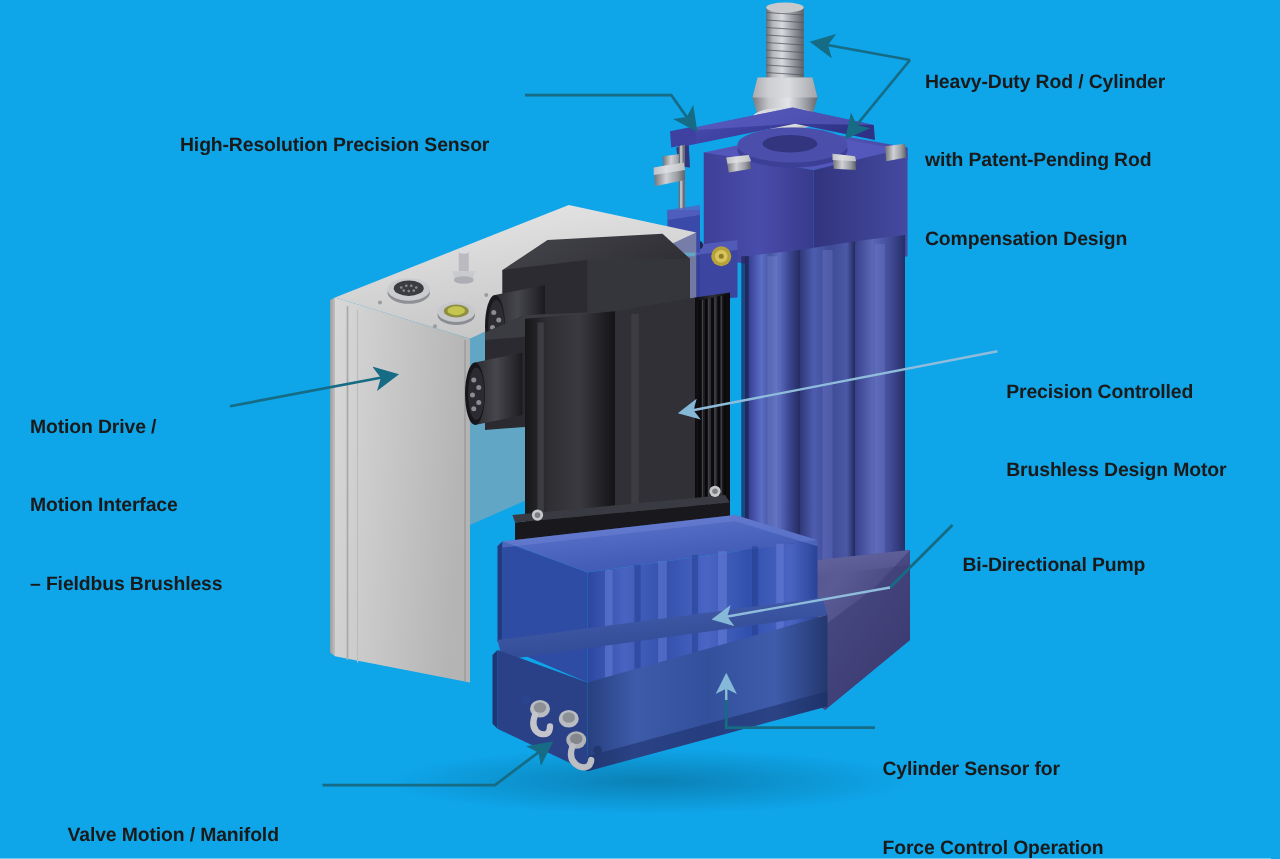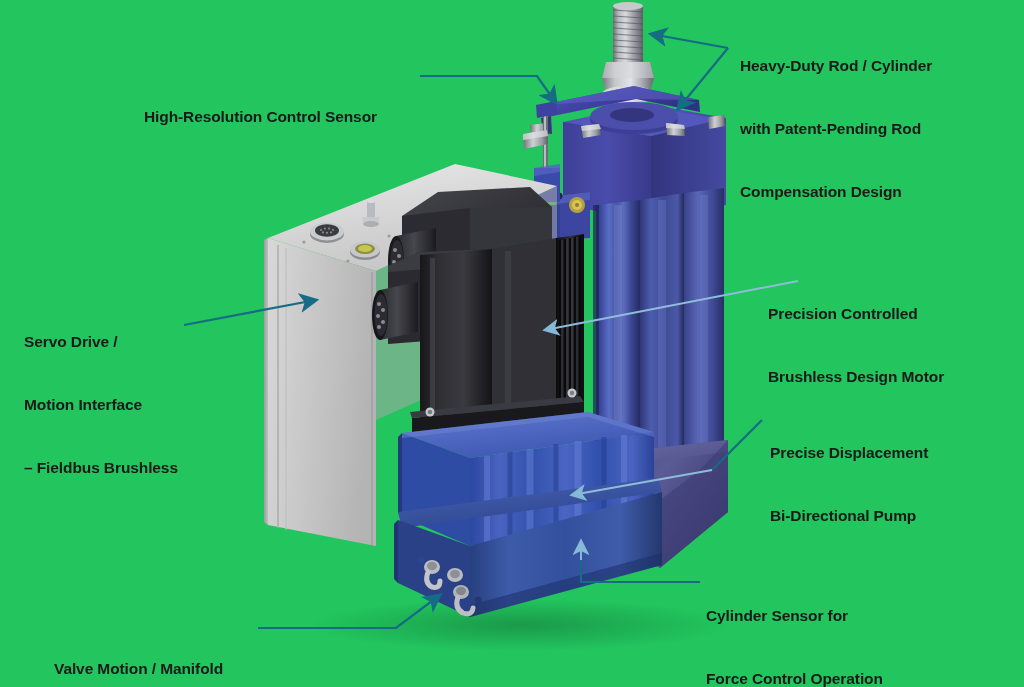--- a/index.html
+++ b/index.html
@@ -1,21 +1,21 @@
 <!DOCTYPE html>
 <html><head>
 <meta charset="utf-8">
 <title>Electro-Hydraulic Actuator Diagram</title>
 <style>
   html,body{margin:0;padding:0;background:#ffffff;}
   body{
     font-family:"Liberation Sans", sans-serif;
     width:1024px;height:687px;overflow:hidden;position:relative;
   }
-  #stage{position:relative;width:1024px;height:687px;background:#22c55e;}
+  #stage{position:relative;width:1024px;height:687px;background:#0ea5e9;}
   #artwork{position:absolute;inset:0;}
   #overlay{position:absolute;inset:0;}
   .callout{
     position:absolute;
     font-weight:bold;
     color:#1a1a1a;
     font-size:15.5px;
     line-height:21px;
     letter-spacing:-0.1px;
     white-space:pre;
@@ -514,36 +514,35 @@
     </g>
   </svg>
 
   <div class="callout" style="left:740px;top:13px;">
     <span class="ln">Heavy-Duty Rod / Cylinder</span>
     <span class="ln">with Patent-Pending Rod</span>
     <span class="ln">Compensation Design</span>
   </div>
 
   <div class="callout" style="left:144px;top:64px;">
-    <span class="ln">High-Resolution Control Sensor</span>
-  </div>
-
-  <div class="callout" style="left:768px;top:261px;">
+    <span class="ln">High-Resolution Precision Sensor</span>
+  </div>
+
+  <div class="callout" style="left:805px;top:261px;">
     <span class="ln">Precision Controlled</span>
     <span class="ln">Brushless Design Motor</span>
   </div>
 
   <div class="callout" style="left:24px;top:289px;">
-    <span class="ln">Servo Drive /</span>
+    <span class="ln">Motion Drive /</span>
     <span class="ln">Motion Interface</span>
     <span class="ln">– Fieldbus Brushless</span>
   </div>
 
   <div class="callout" style="left:770px;top:400px;">
-    <span class="ln">Precise Displacement</span>
     <span class="ln">Bi-Directional Pump</span>
   </div>
 
   <div class="callout" style="left:706px;top:563px;">
     <span class="ln">Cylinder Sensor for</span>
     <span class="ln">Force Control Operation</span>
   </div>
 
   <div class="callout" style="left:54px;top:616px;">
     <span class="ln">Valve Motion / Manifold</span>

